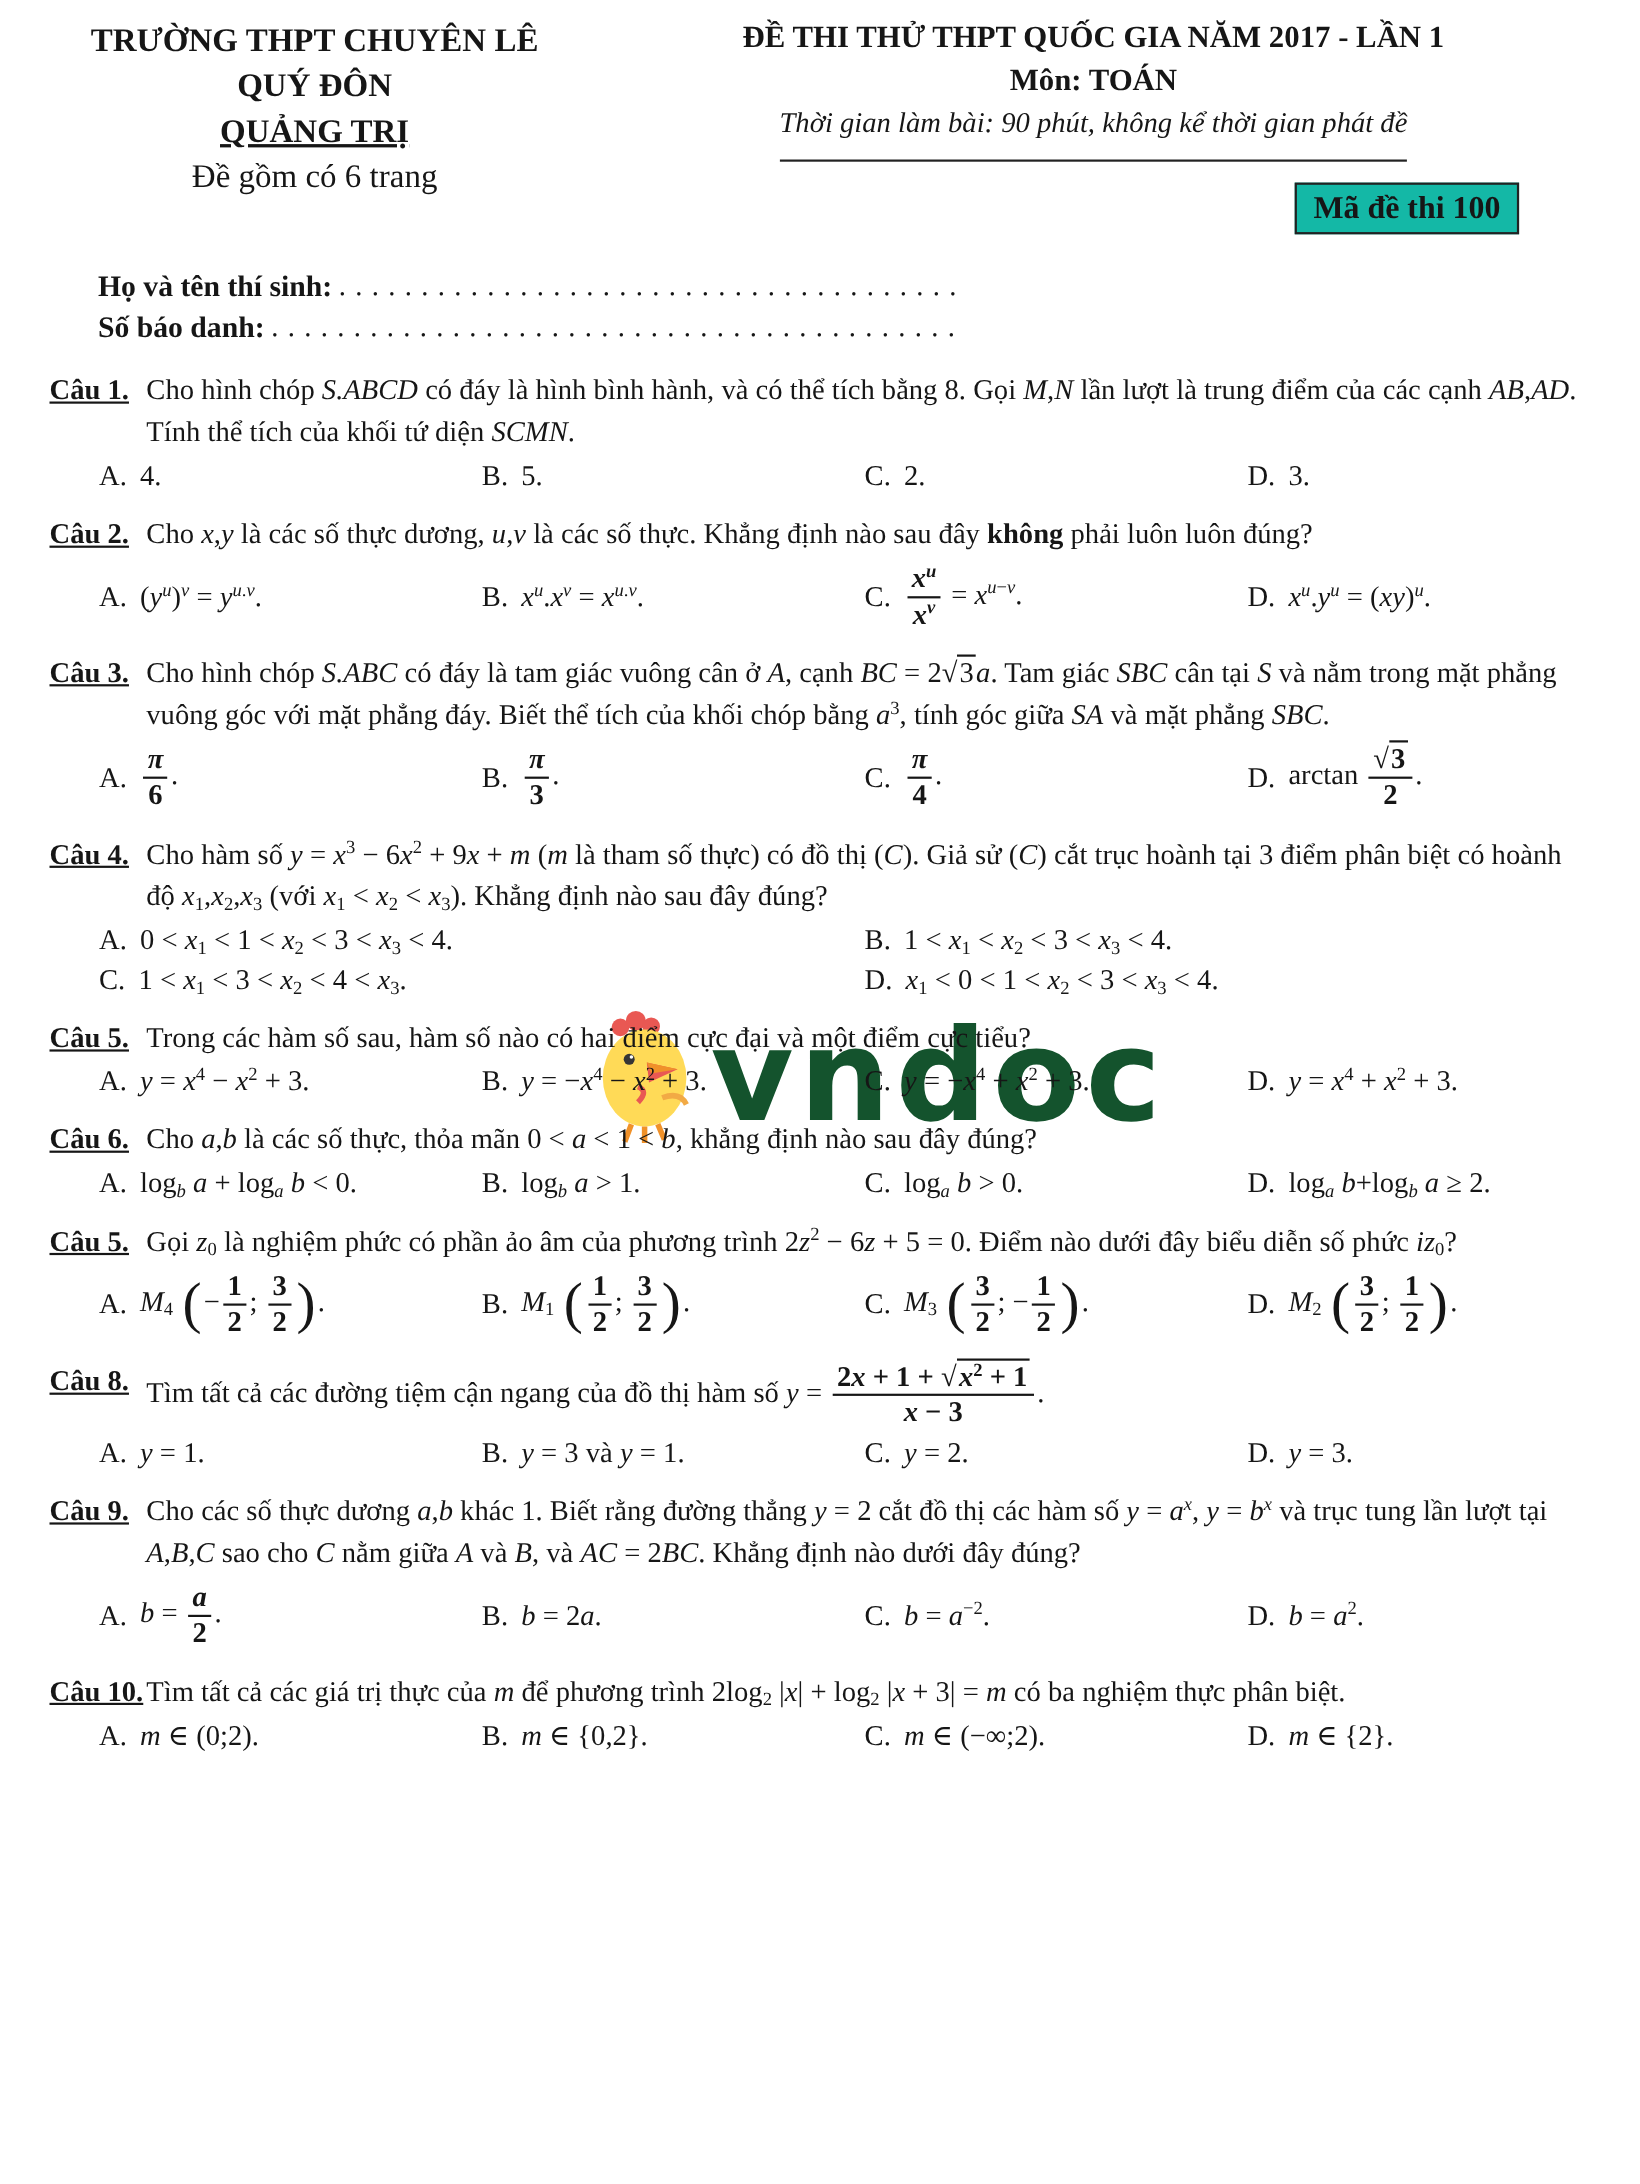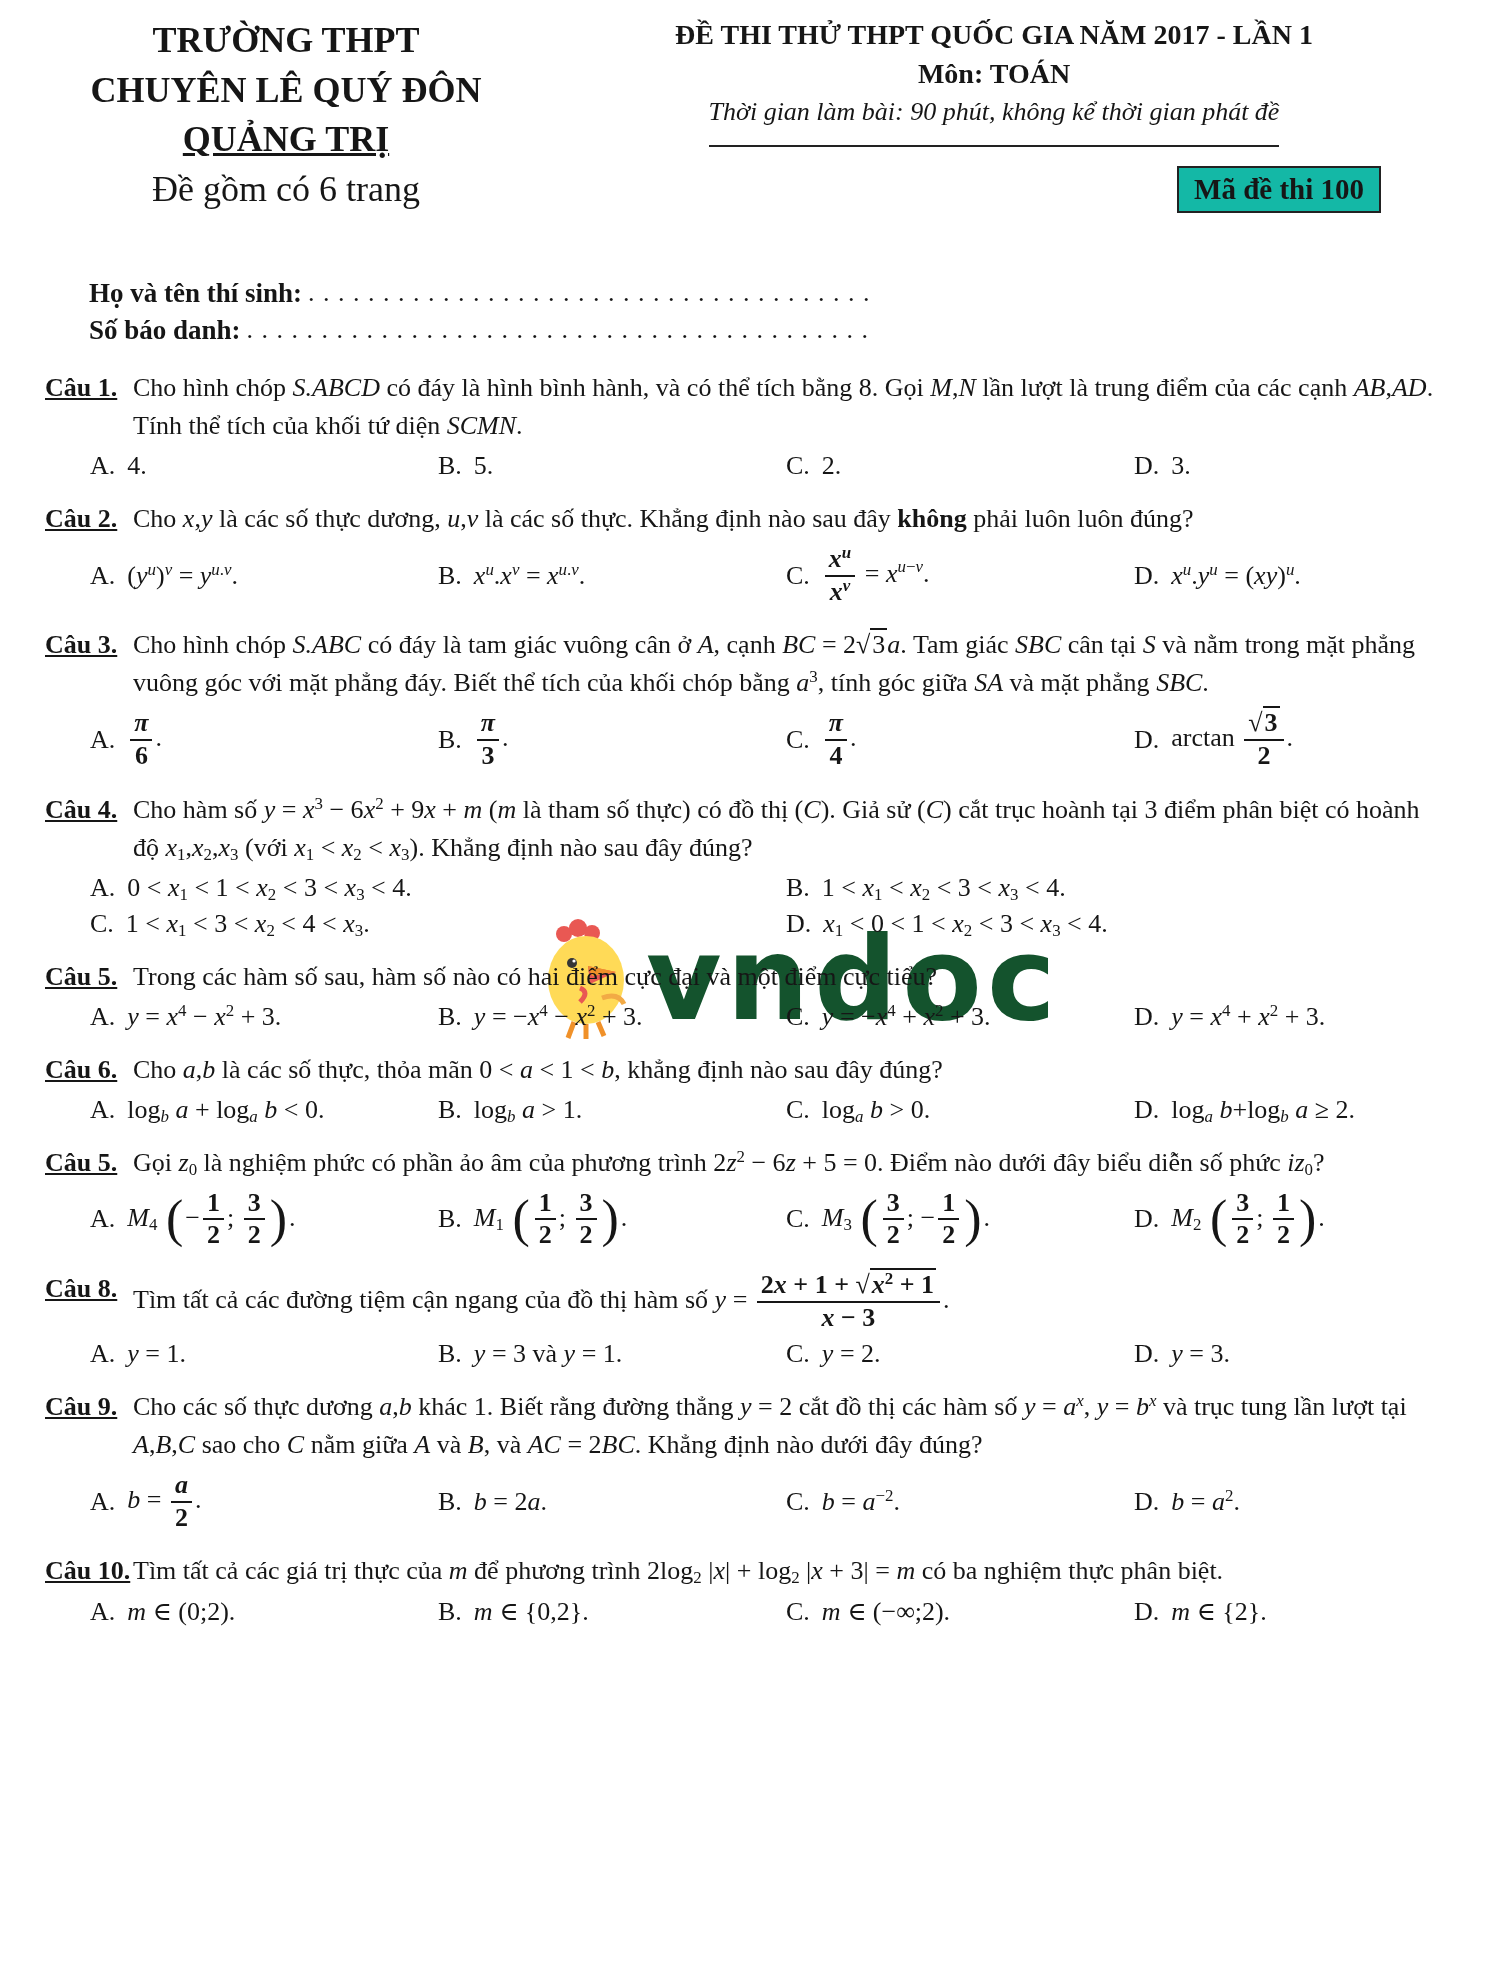--- a/index.html
+++ b/index.html
@@ -5,21 +5,21 @@
   html,body { margin:0; padding:0; background:#ffffff; }
   .page {
     position:relative; width:1491px; height:1985px; overflow:hidden; box-sizing:border-box;
     padding:16px 40px 0 45px; background:#fff; color:#161616;
     font-family:"Liberation Serif","DejaVu Serif",serif; font-size:26px;
   }
   .content { position:relative; z-index:1; }
   .b { font-weight:bold; } .i { font-style:italic; } .u { text-decoration:underline; }
   
   .hdr { display:flex; line-height:1.38; }
-  .hdr-left { width:430px; margin-left:26px; text-align:center; font-size:36px; }
+  .hdr-left { width:430px; margin-left:26px; text-align:center; font-size:30px; }
   .hdr-right { flex:1; margin-left:36px; text-align:center; font-size:27px; }
   .t1 { font-size:28px; }
   .durline { display:inline-block; border-bottom:2px solid #222; padding-bottom:15px; font-size:26px; }
   .codebox { position:absolute; top:150px; right:70px; border:2px solid #222; padding:5px 15px; font-weight:bold; font-size:29px; background:#14b8a6; z-index:2; }
   
   .student { margin-top:60px; line-height:1.4;margin-left:44px; }
   .sline { display:flex; width:780px; overflow:hidden; white-space:nowrap; font-size:27px; }
   .sline .b { flex:none; }
   .dots { flex:1; overflow:hidden; letter-spacing:1px; padding-left:6px; font-size:26px; }
   

